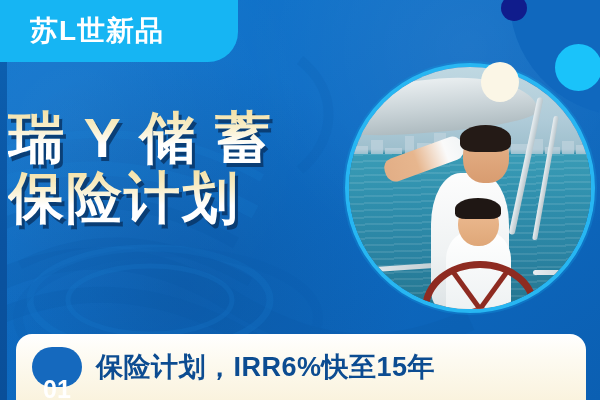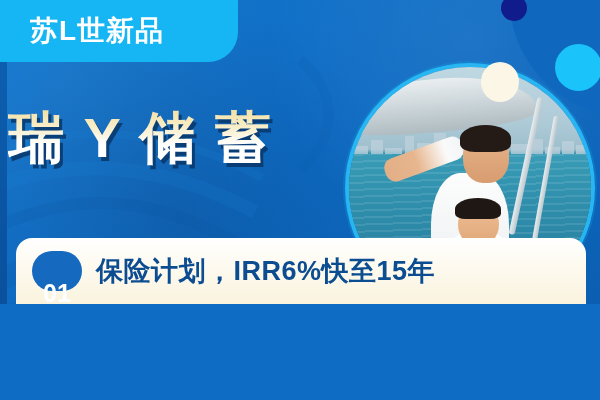--- a/index.html
+++ b/index.html
@@ -4,21 +4,21 @@
 <style>
   * { margin:0; padding:0; box-sizing:border-box; }
   html, body {
     width:600px; height:400px;
     font-family:"Liberation Sans","DejaVu Sans",sans-serif;
     overflow:hidden; background:#0E6CC4;
   }
 
   #poster {
     position:relative;
-    width:600px; height:304px;
+    width:600px; height:400px;
     overflow:hidden;
     background:
       radial-gradient(circle at 78% 12%, rgba(255,255,255,0.07) 0%, rgba(255,255,255,0) 38%),
       radial-gradient(circle at 30% 72%, rgba(10,60,120,0.30) 0%, rgba(10,60,120,0) 46%),
       radial-gradient(circle at 12% 30%, rgba(255,255,255,0.05) 0%, rgba(255,255,255,0) 40%),
       linear-gradient(145deg, #1277CE 0%, #0E6CC4 45%, #0B5FB2 100%);
   }
 
   
   .texture {
@@ -330,20 +330,21 @@
   </div>
 
   <div class="decor-cream-dot"></div>
 
   <div class="top-badge">
     <span class="top-badge-text">苏L世新品</span>
   </div>
 
   <div class="headline">
     <div class="headline-line">瑞 Y 储 蓄</div>
+    <div class="headline-line">保险计划</div>
   </div>
 
   <div class="bottom-bar">
     <div class="num-badge">
       <span class="num-badge-text">01</span>
     </div>
     <span class="bottom-text">保险计划，IRR6%快至15年</span>
   </div>
 
 </div>

